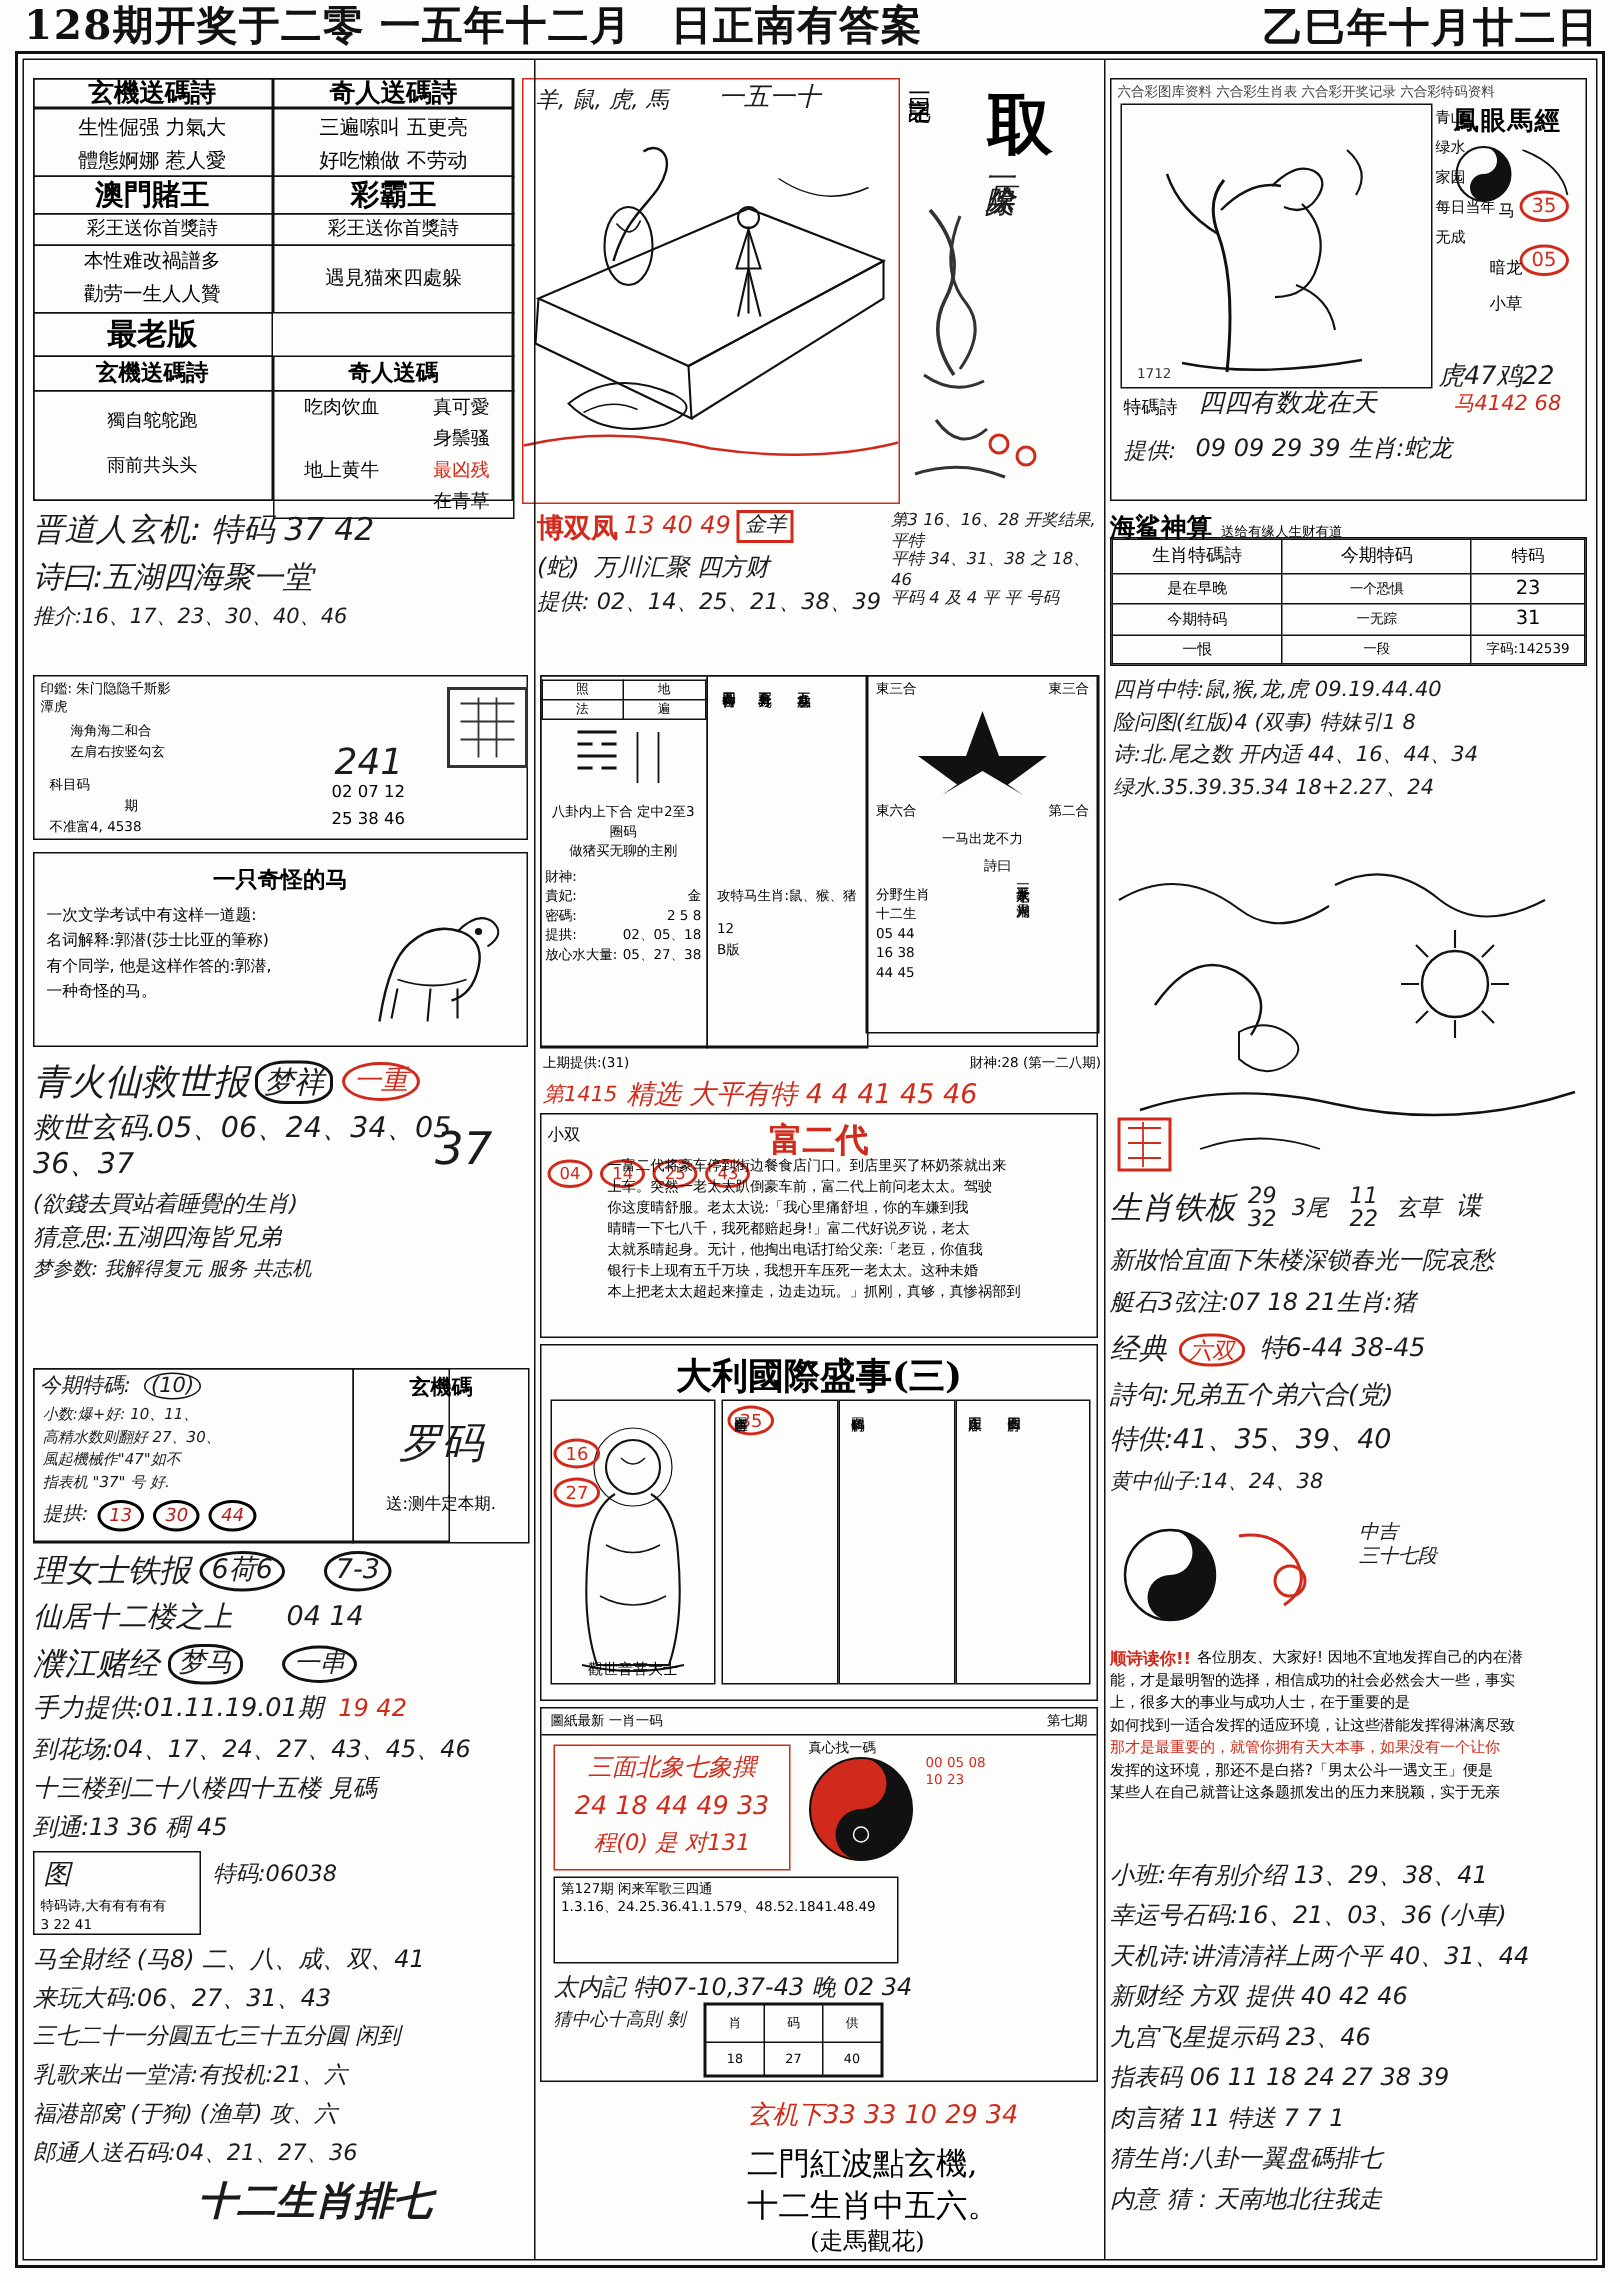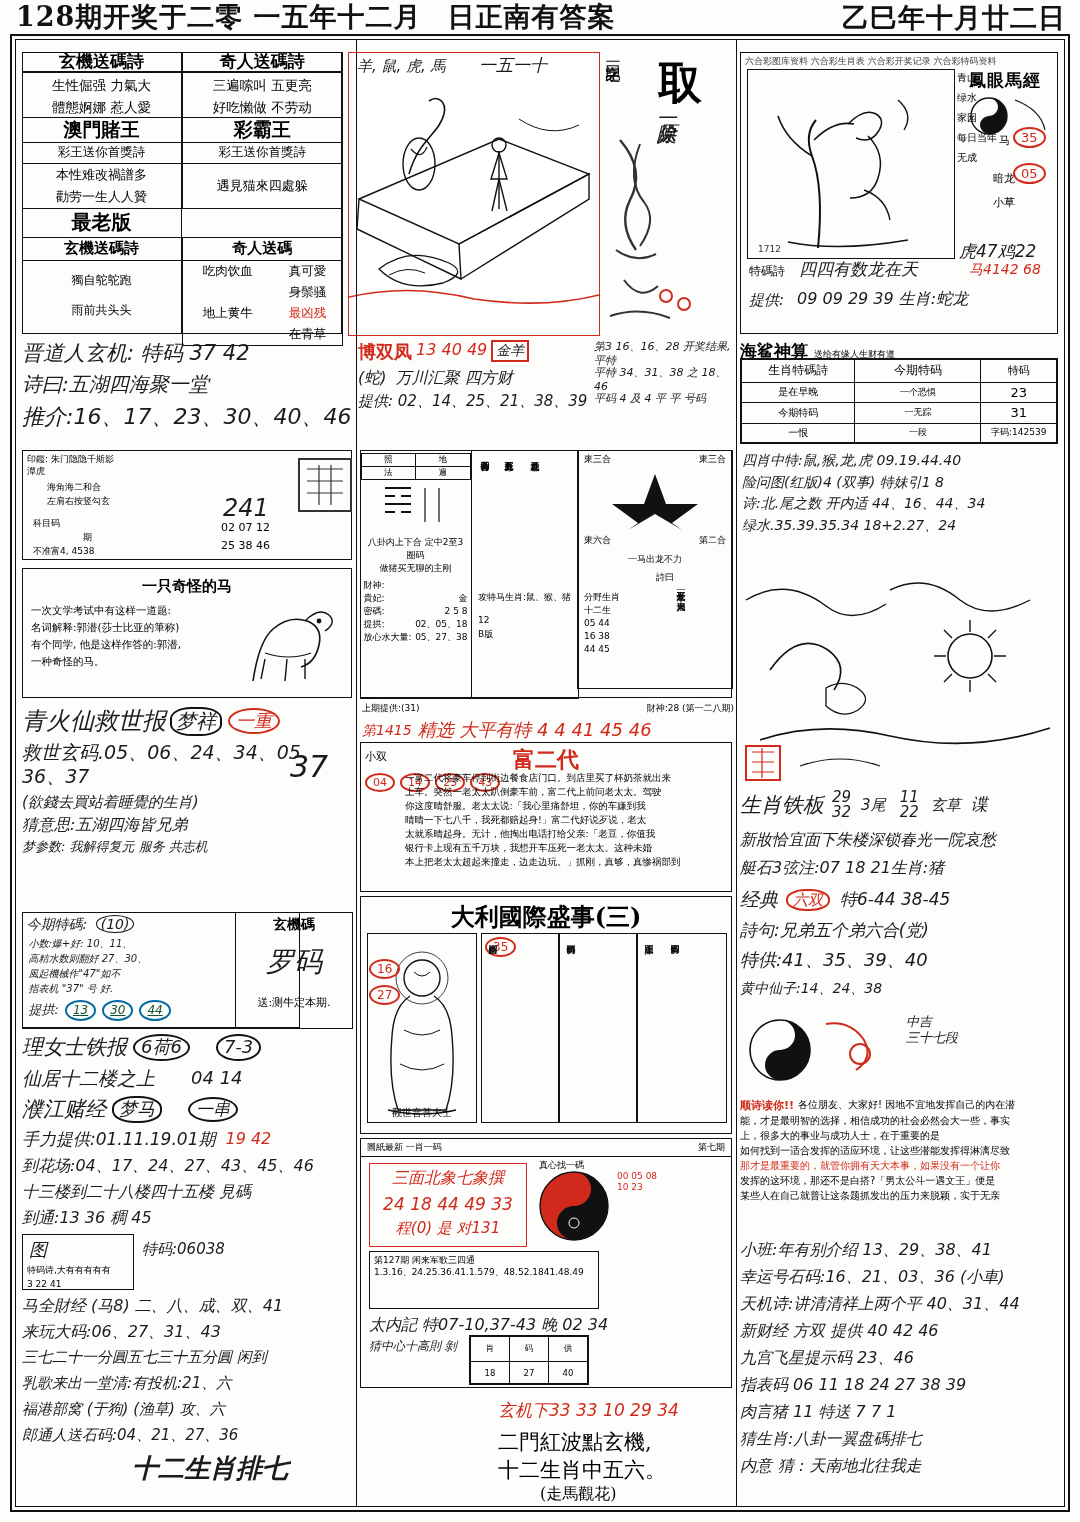--- a/index.html
+++ b/index.html
@@ -45,22 +45,22 @@
     font-size:17px;text-align:center;
   }
   .gridtbl{width:100%;height:100%;border-collapse:collapse;}
   .gridtbl td{border:1px solid #111;text-align:center;font-size:11px;padding:1px;}
   .nb td{border:none;}
   .circ{
     display:inline-block;border:2px solid #d12a1c;border-radius:50%;
     padding:1px 6px;color:#d12a1c;
   }
   .circb{
-    display:inline-block;border:2px solid #0369a1;border-radius:50%;
-    padding:1px 6px;color:#14532d;text-decoration:underline;
+    display:inline-block;border:2px solid #000000;border-radius:50%;
+    padding:1px 6px;color:#b91c1c;
   }
   .artbox{position:absolute;border:1.5px solid #111;background:#fff;overflow:hidden;}
   .cap{font-size:10px;text-align:center;}
   .tinytbl{width:100%;border-collapse:collapse;}
   .tinytbl td{border:1px solid #111;font-size:8.5px;text-align:center;padding:0;}
 </style>
 </head>
 <body>
 
 <div id="page">
@@ -237,21 +237,21 @@
     <div style="position:absolute;left:8px;top:210px;font-size:12px;">特碼詩</div>
     <div class="hw" style="position:absolute;left:58px;top:206px;font-size:17px;">四四有数龙在天</div>
     <div class="hw red" style="position:absolute;left:228px;top:208px;font-size:14px;">马4142 68</div>
     <div class="hw" style="position:absolute;left:8px;top:238px;font-size:15px;">提供:</div>
     <div class="hw" style="position:absolute;left:56px;top:236px;font-size:16px;">09 09 29 39 生肖:蛇龙</div>
   </div>
 
   <div style="position:absolute;left:22px;top:340px;width:330px;">
     <div class="hw" style="font-size:21px;">晋道人玄机: 特码 37 42</div>
     <div class="hw" style="font-size:20px;margin-top:6px;">诗曰:五湖四海聚一堂</div>
-    <div class="hw" style="font-size:22px;margin-top:6px;">推介:16、17、23、30、40、46</div>
+    <div class="hw" style="font-size:14px;margin-top:6px;">推介:16、17、23、30、40、46</div>
   </div>
 
   <div style="position:absolute;left:358px;top:340px;width:376px;">
     <div style="display:flex;align-items:flex-start;">
       <div class="t-serif b" style="font-size:18px;color:#d12a1c;">博双凤</div>
       <div class="hw red" style="font-size:16px;margin-left:4px;">13 40 49</div>
       <div class="hw" style="font-size:14px;margin-left:4px;border:2px solid #d12a1c;padding:0 3px;">金羊</div>
     </div>
     <div class="hw" style="font-size:16px;margin-top:4px;">
       <span>(蛇)</span>

